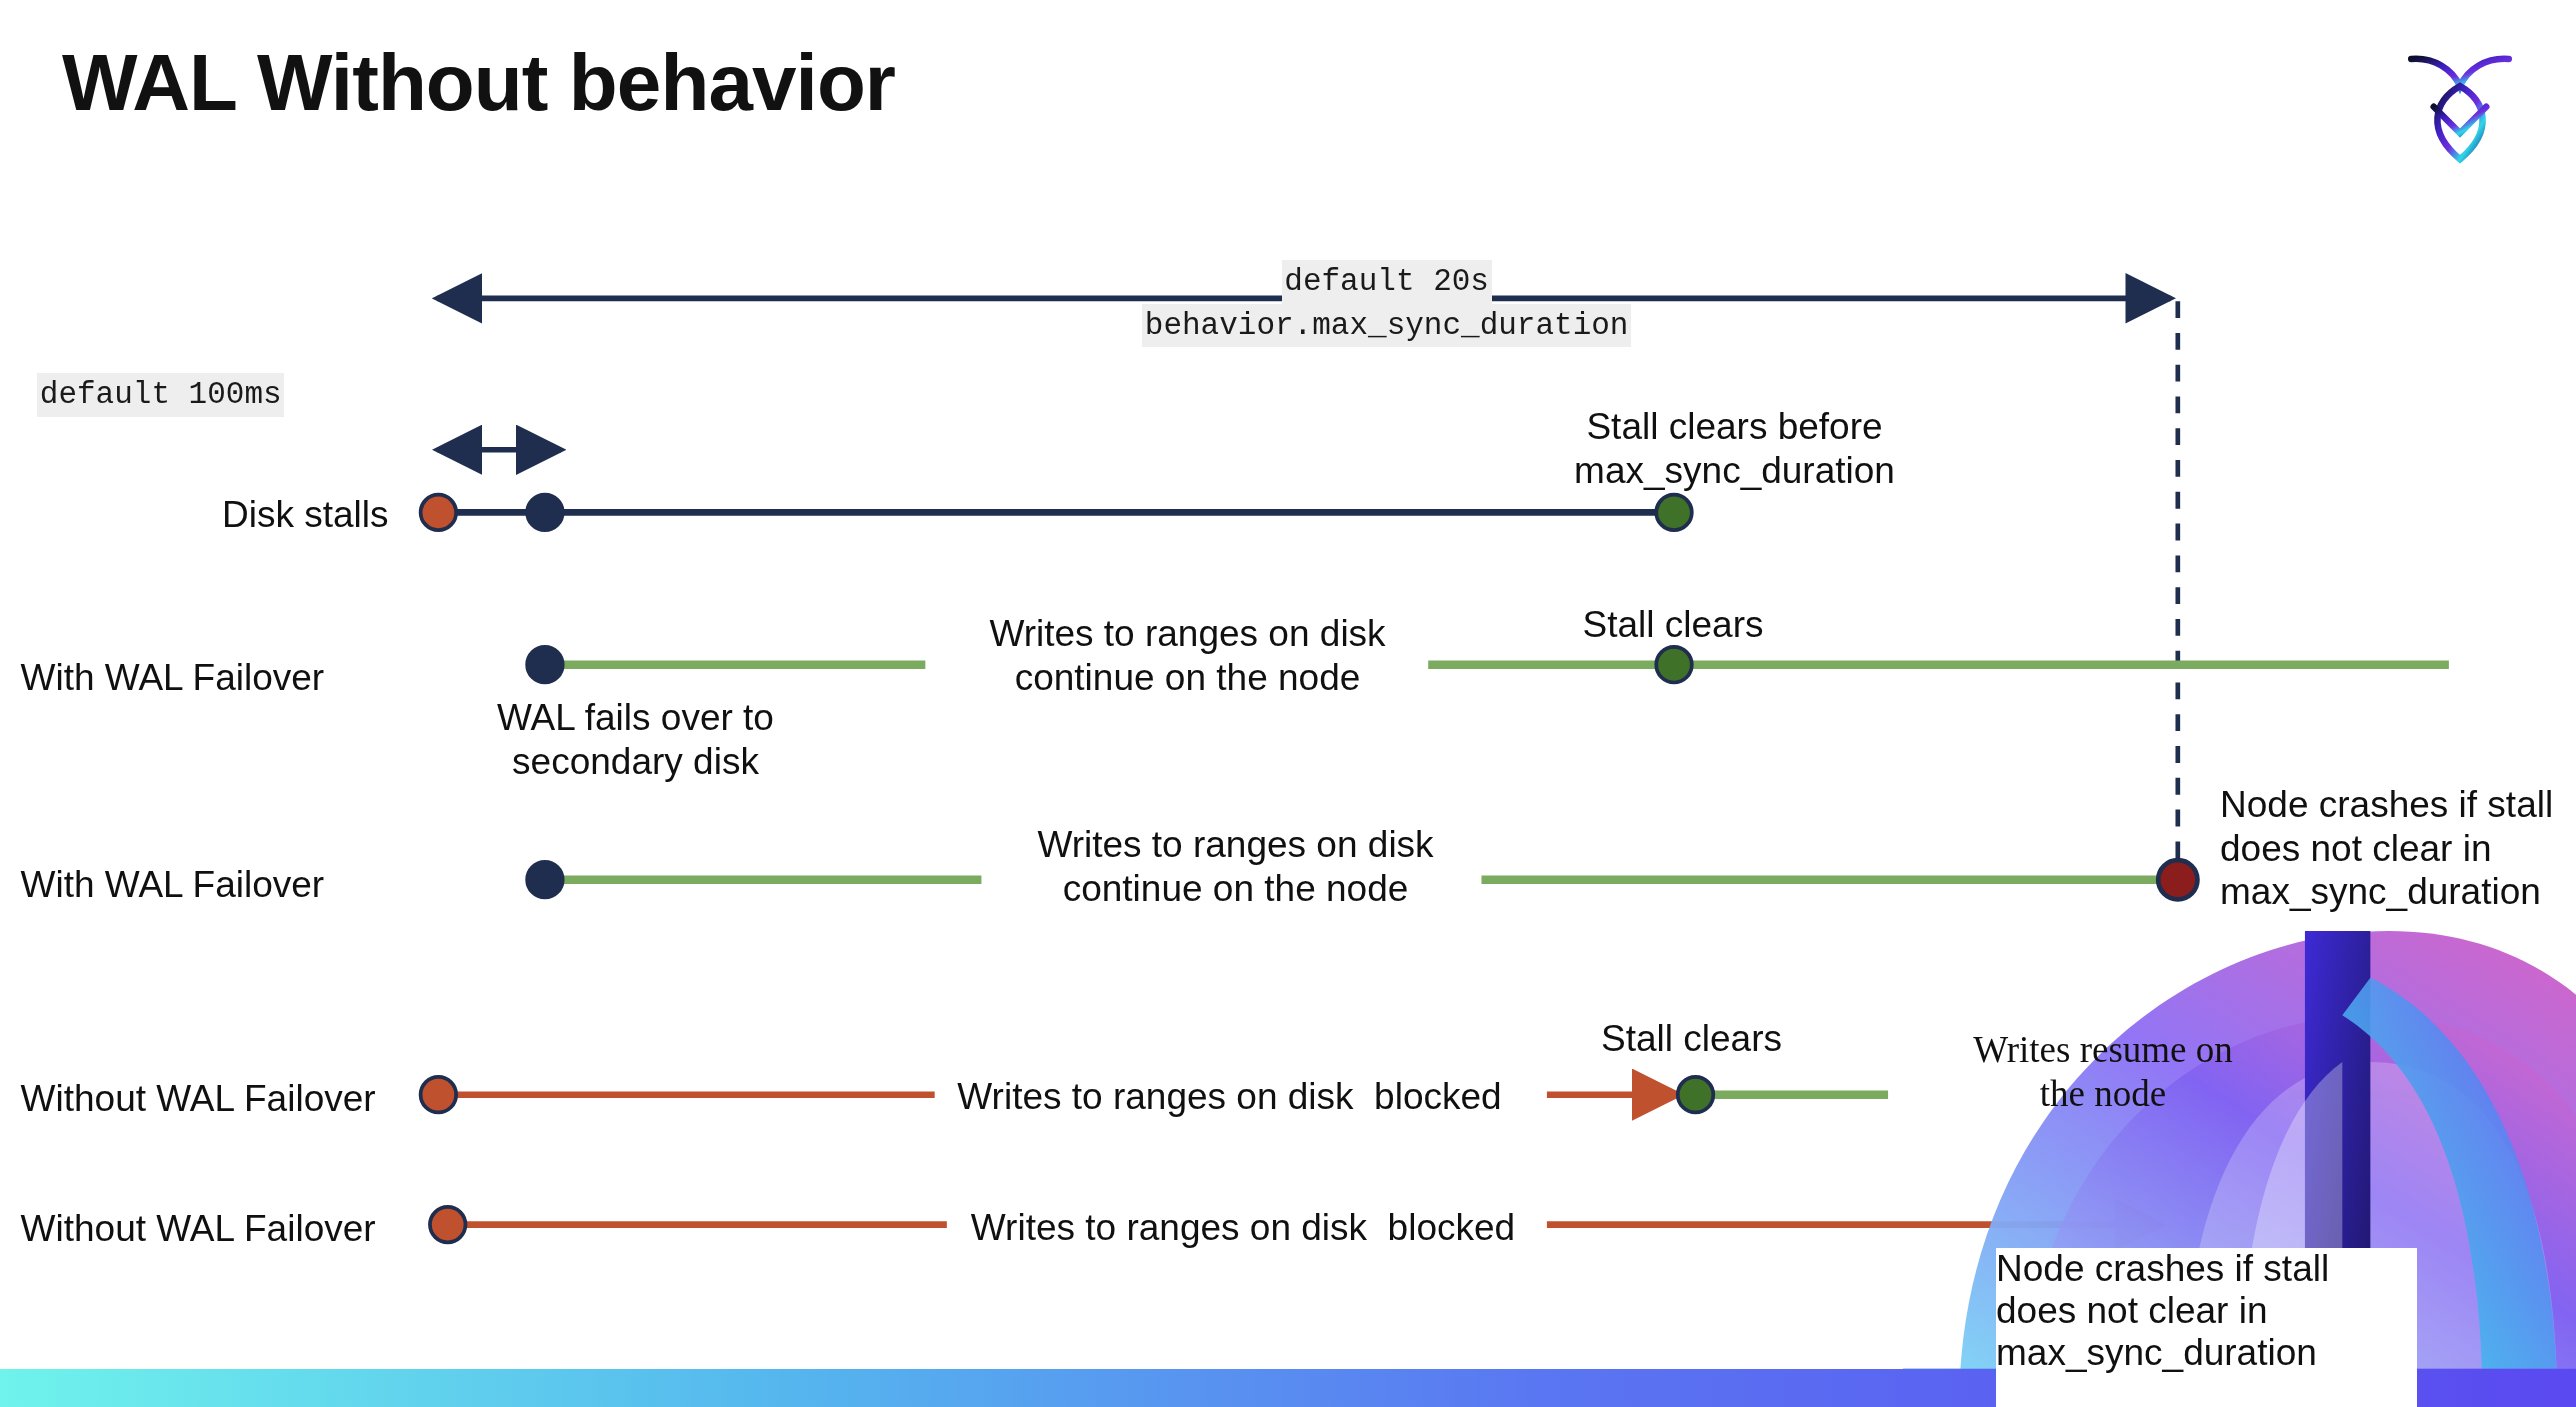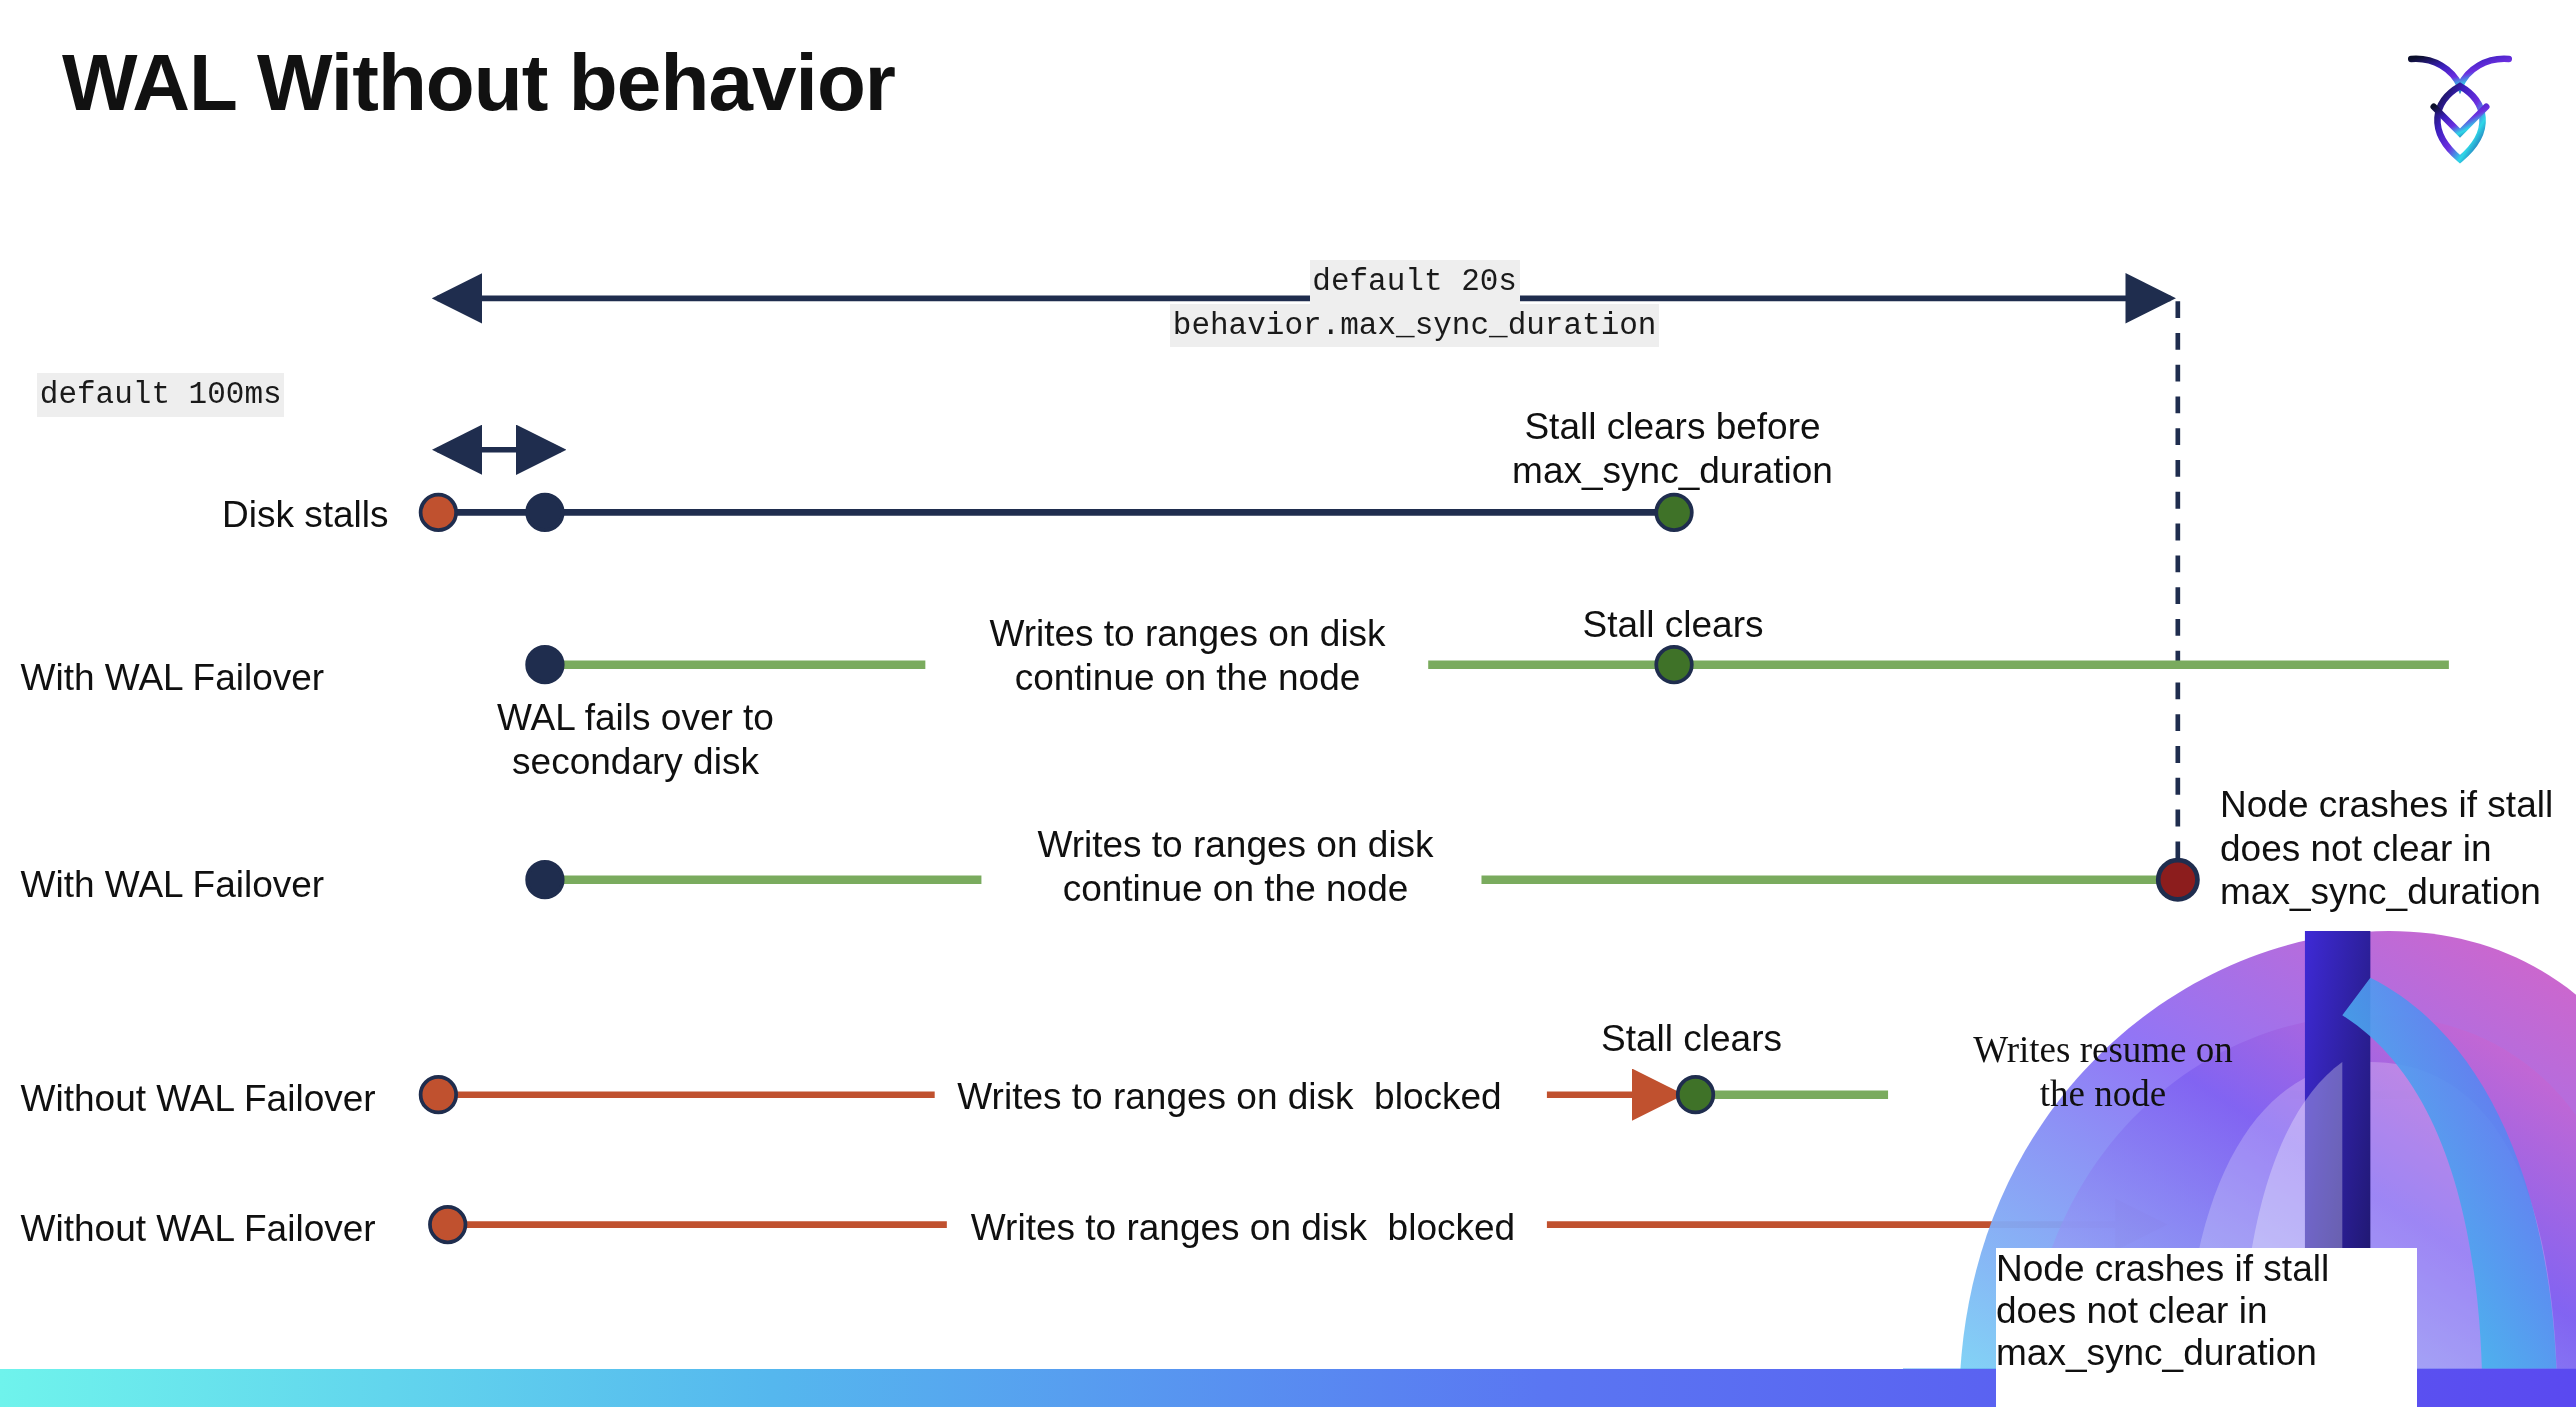--- a/index.html
+++ b/index.html
@@ -173,36 +173,36 @@
         <path d="M430 110 L430 620 L500 620 L500 110 Z" fill="url(#g3)"></path>
         <path d="M500 160 C 640 230, 700 420, 700 620 L620 620 C 620 430, 580 270, 470 200 Z" fill="url(#g4)" opacity="0.9"></path>
         <path d="M360 620 C 360 430, 400 300, 470 250 L470 620 Z" fill="#ffffff" opacity="0.30"></path>
         <rect x="0" y="578" width="720" height="42" fill="url(#g4)" opacity="0.9"></rect>
       </g>
     </svg>
   </div>
 
   <div id="bottom-bar"></div>
 
-  <div class="mono-wrap" style="left:1142px;top:260px;text-align:center;margin-left:28px;">
+  <div class="mono-wrap" style="left:1142px;top:260px;text-align:center;">
     <div><span class="mono">default 20s</span></div>
     <div><span class="mono">behavior.max_sync_duration</span></div>
   </div>
 
   <div class="mono-wrap" style="left:37px;top:353px;text-align:left;margin-top:20px;">
     <div><span class="mono">default 100ms</span></div>
   </div>
 
   <div class="lbl row-label" style="left:222px;top:493px;">Disk stalls</div>
   <div class="lbl row-label" style="left:20.6px;top:656px;">With WAL Failover</div>
   <div class="lbl row-label" style="left:20.6px;top:863px;">With WAL Failover</div>
   <div class="lbl row-label" style="left:20.6px;top:1077px;">Without WAL Failover</div>
   <div class="lbl row-label" style="left:20.6px;top:1207px;">Without WAL Failover</div>
 
-  <div class="lbl note" style="left:1467px;top:405px;width:411px;">Stall clears before
+  <div class="lbl note" style="left:1529px;top:405px;width:411px;">Stall clears before
 max_sync_duration</div>
 
   <div class="lbl note" style="left:935px;top:612px;width:505px;">Writes to ranges on disk
 continue on the node</div>
   <div class="lbl note" style="left:1519px;top:603px;width:308px;">Stall clears</div>
   <div class="lbl note" style="left:458px;top:696px;width:355px;">WAL fails over to
 secondary disk</div>
 
   <div class="lbl note" style="left:983px;top:823px;width:505px;">Writes to ranges on disk
 continue on the node</div>

